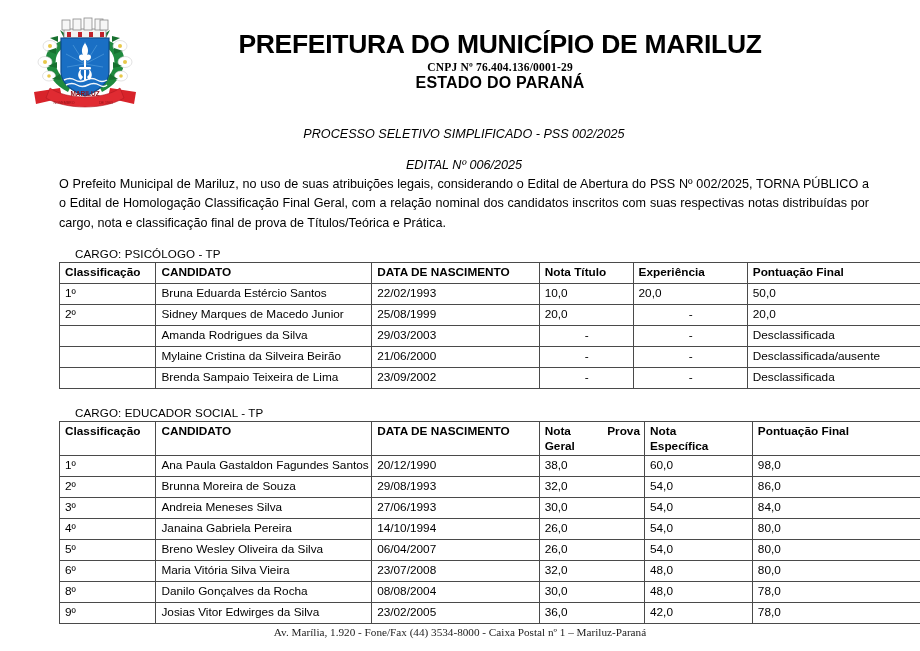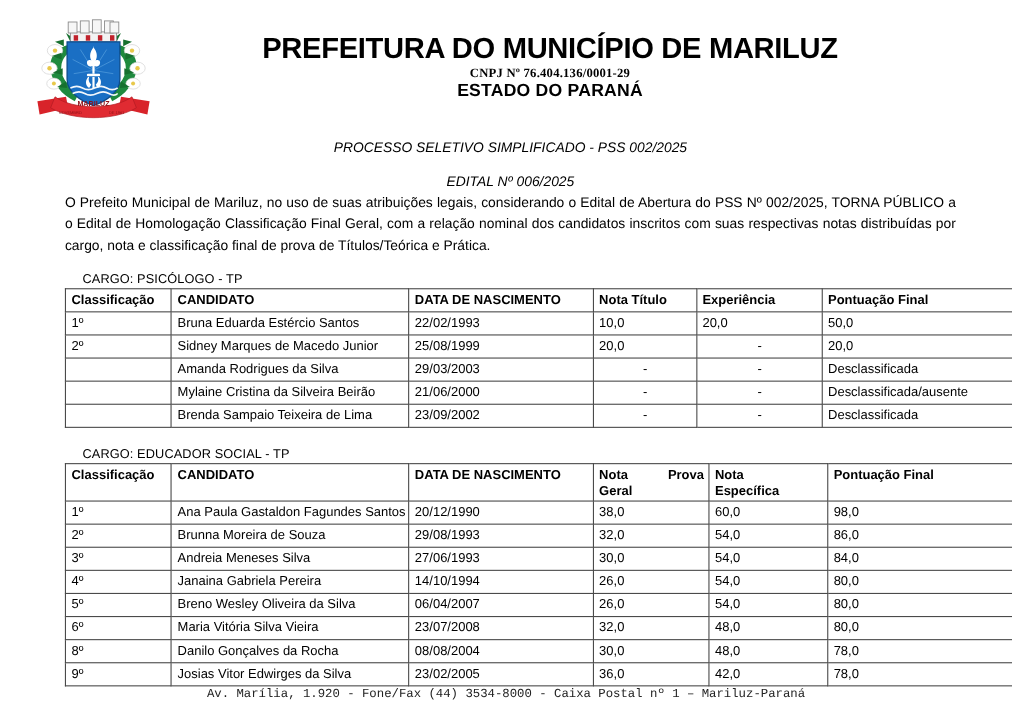--- a/index.html
+++ b/index.html
@@ -142,21 +142,21 @@
 
   .tbl-gap { height: 17px; }
 
   
   .footer {
     position: absolute;
     left: 0;
     top: 626px;
     width: 920px;
     text-align: center;
-    font-family: Liberation Mono, monospace;
+    font-family: Liberation Serif, serif;
     font-size: 11.2px;
     color: #222222;
   }
 </style>
 </head>
 <body>
 
 <div class="page">
 
   <div class="header">

